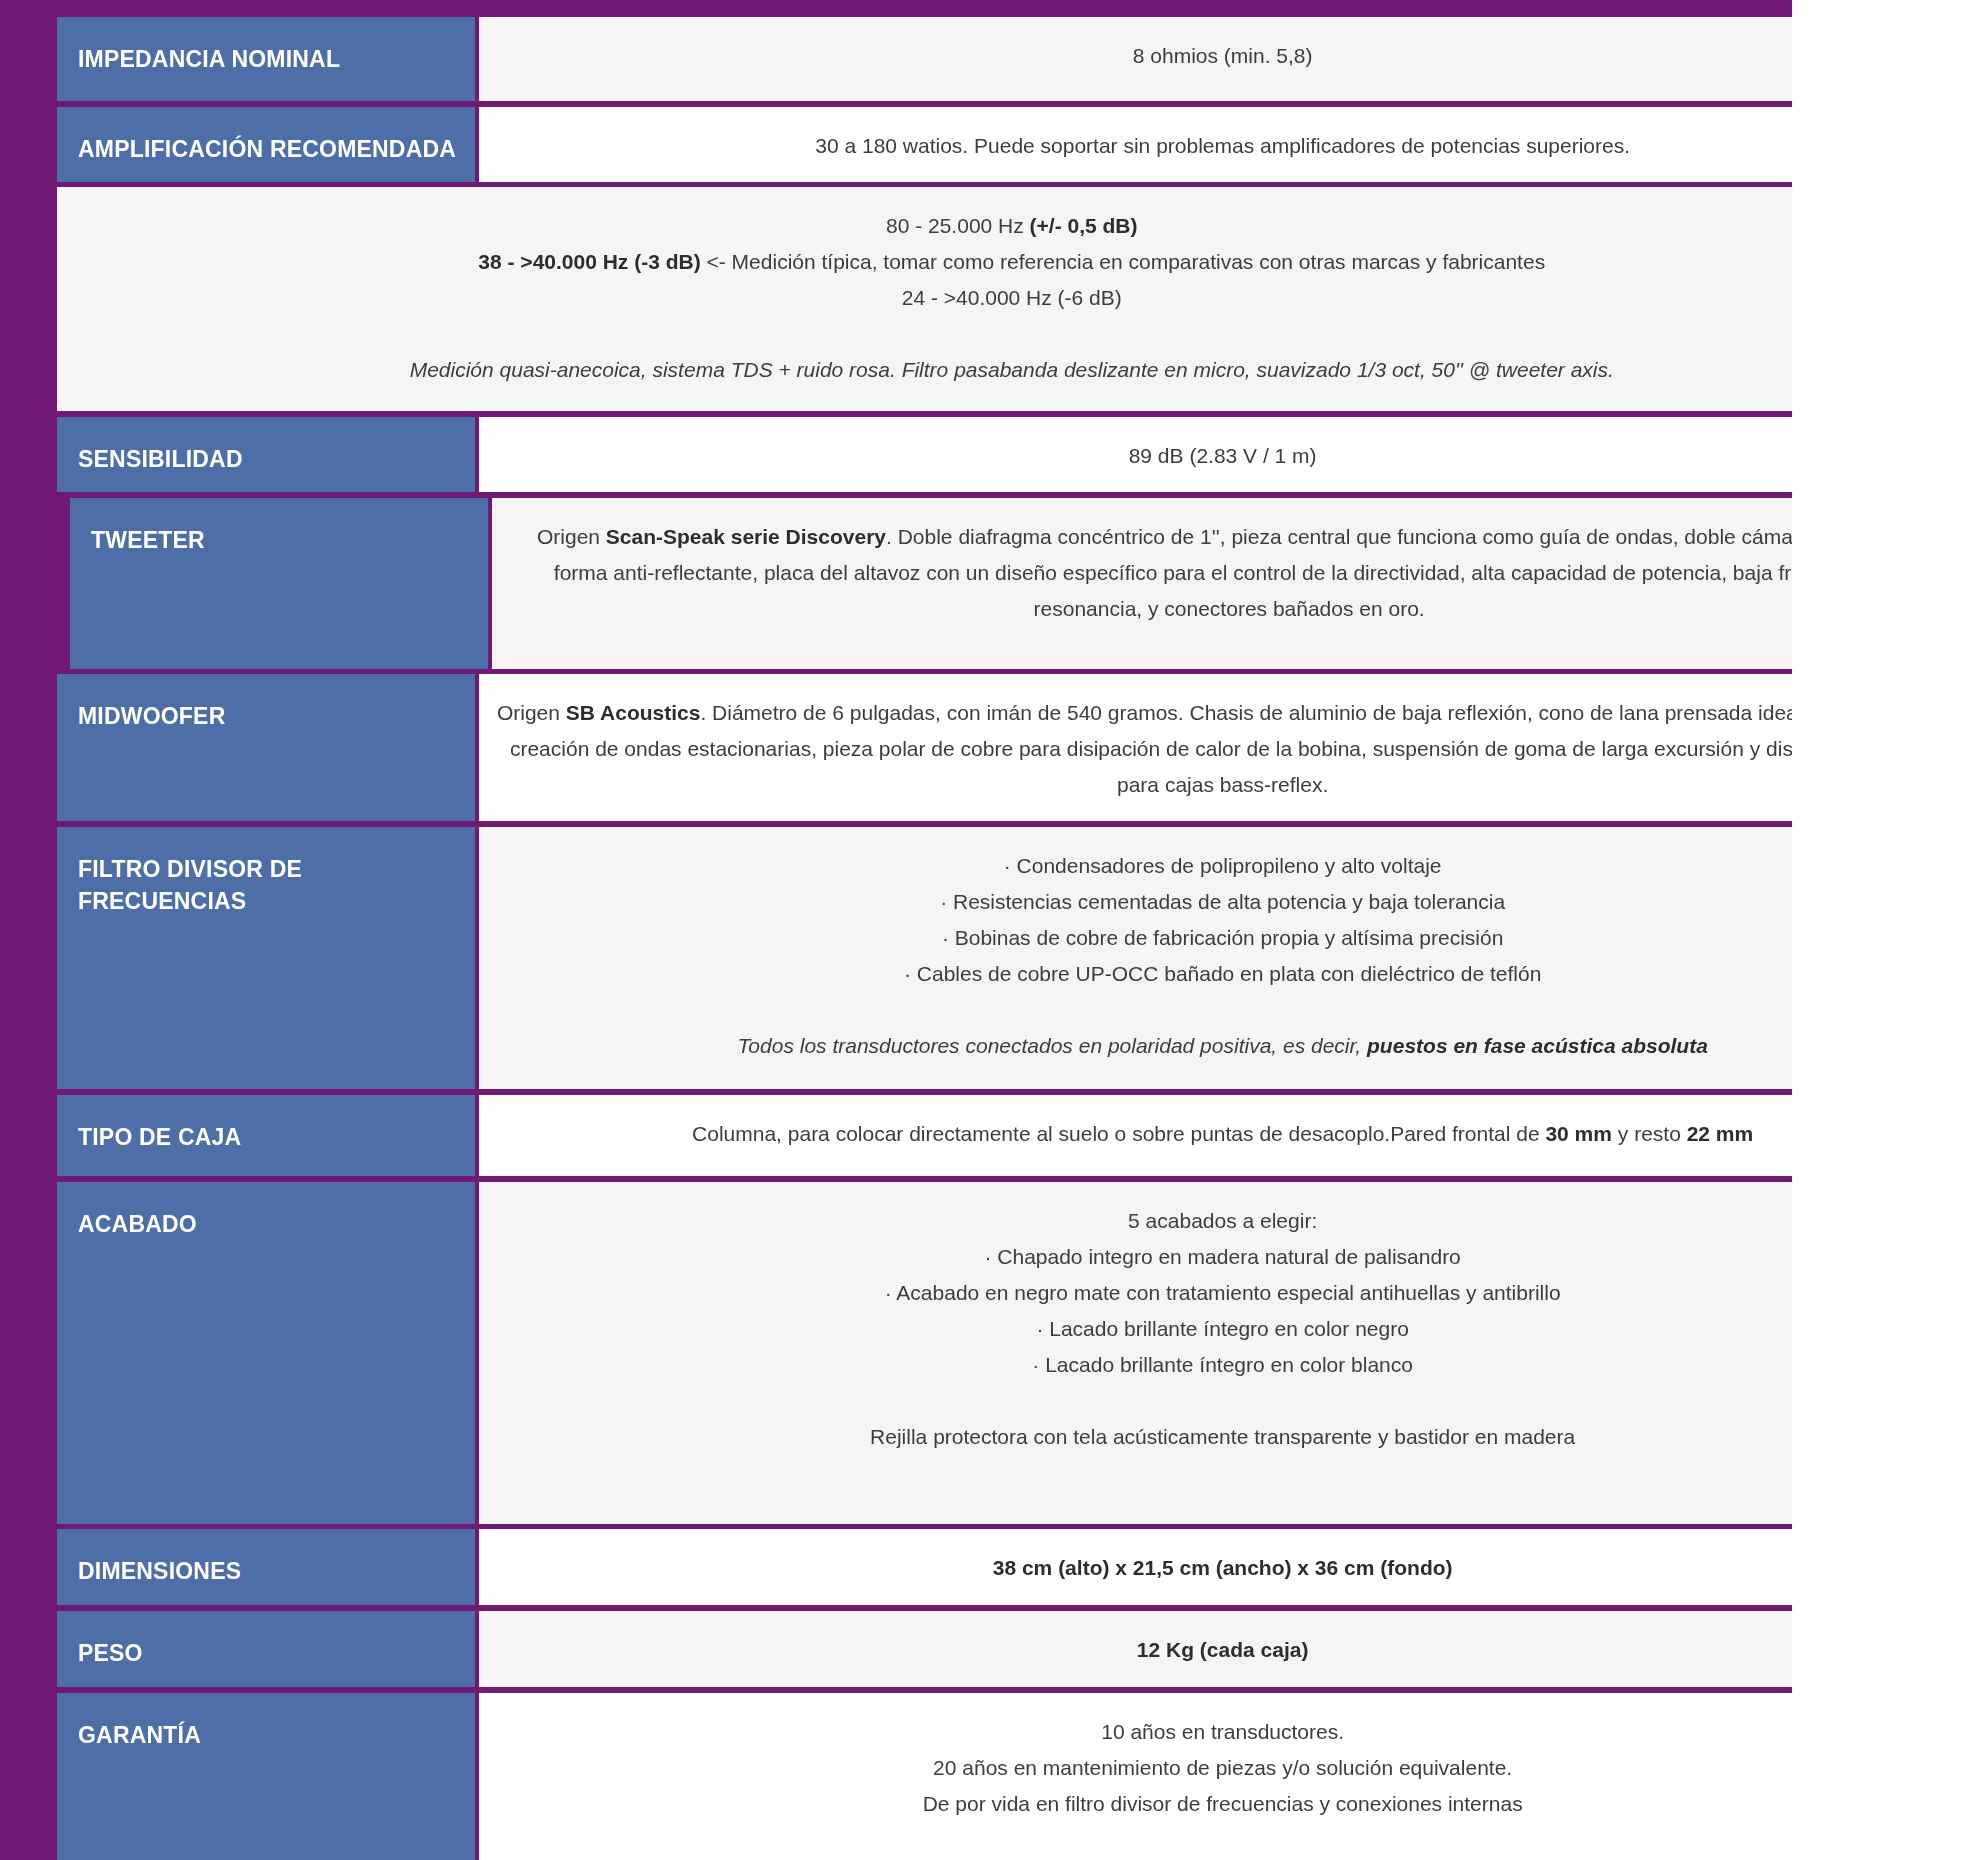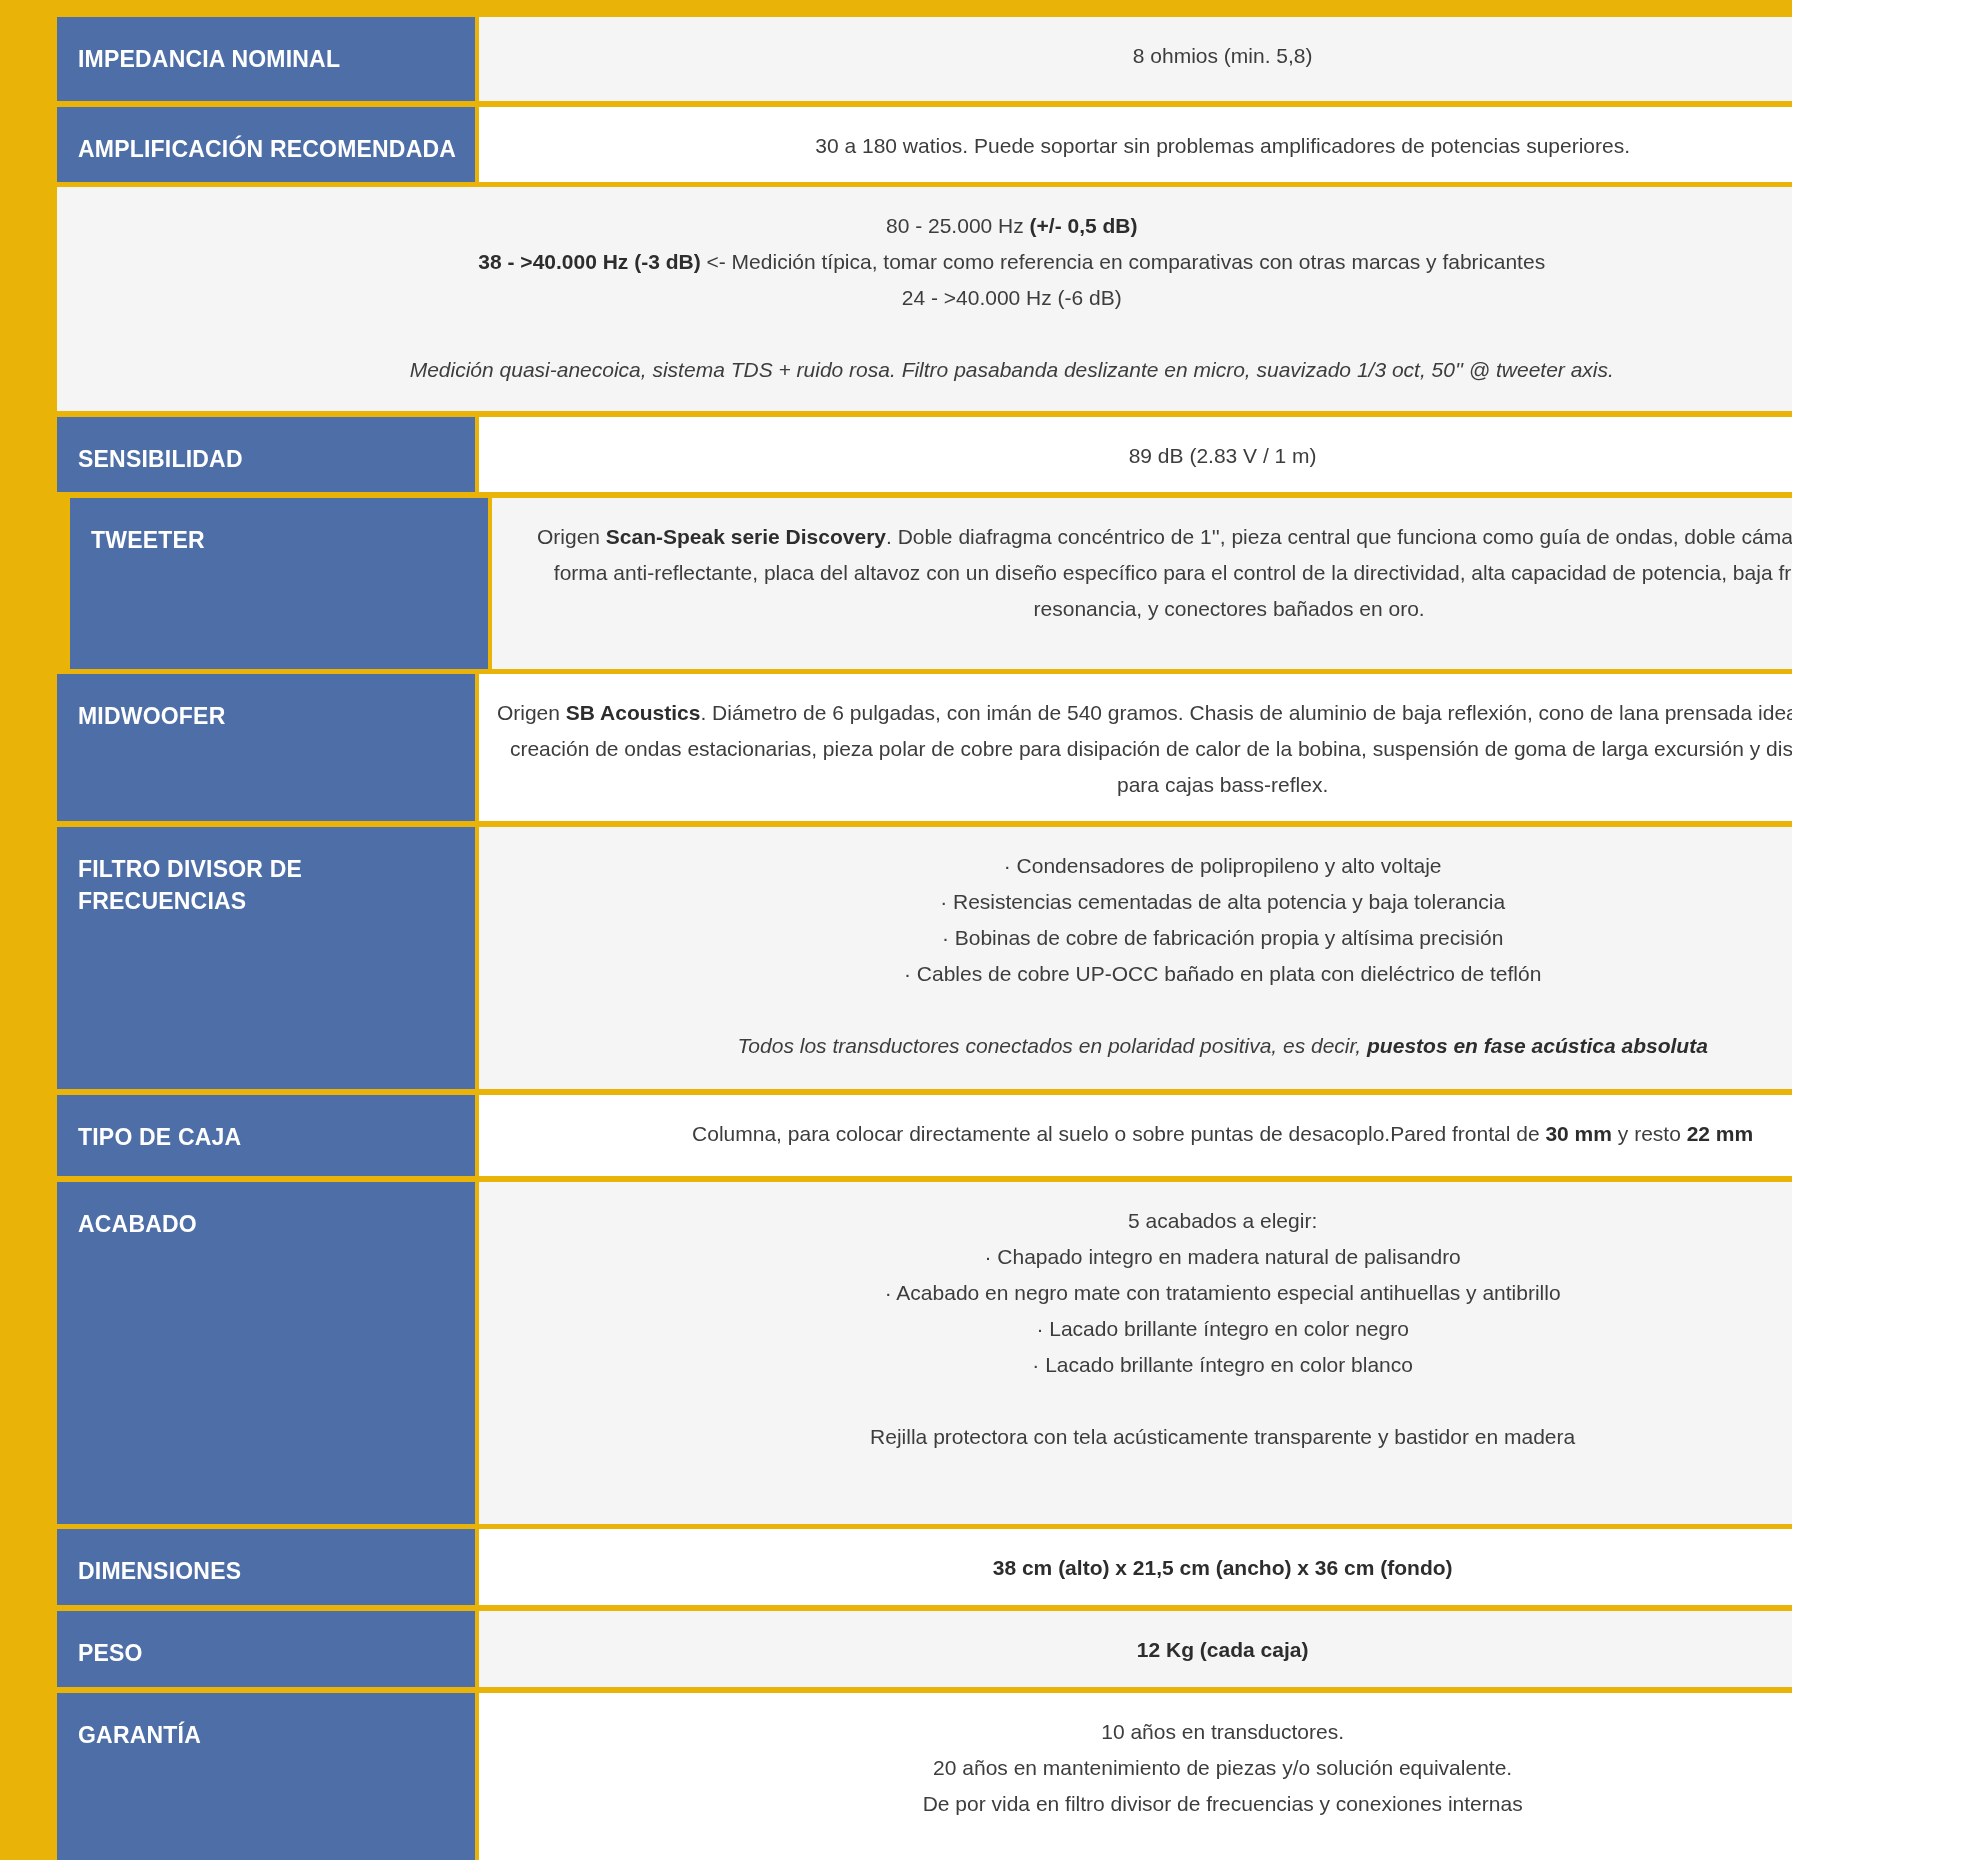--- a/index.html
+++ b/index.html
@@ -4,21 +4,21 @@
 <style>
   * { box-sizing: border-box; margin: 0; padding: 0; }
   html, body { width: 1986px; background: #ffffff; }
   body {
     font-family: "Liberation Sans", "DejaVu Sans", sans-serif;
     -webkit-font-smoothing: antialiased;
   }
   .page {
     width: 1792px;
     height: 1860px;
-    background: #eab308;
+    background: #701a75;
     overflow: hidden;
   }
   .spec-table {
     position: absolute;
     left: 57px;
     top: 17px;
     width: 1921px;
     display: flex;
     flex-direction: column;
     gap: 5.7px;

